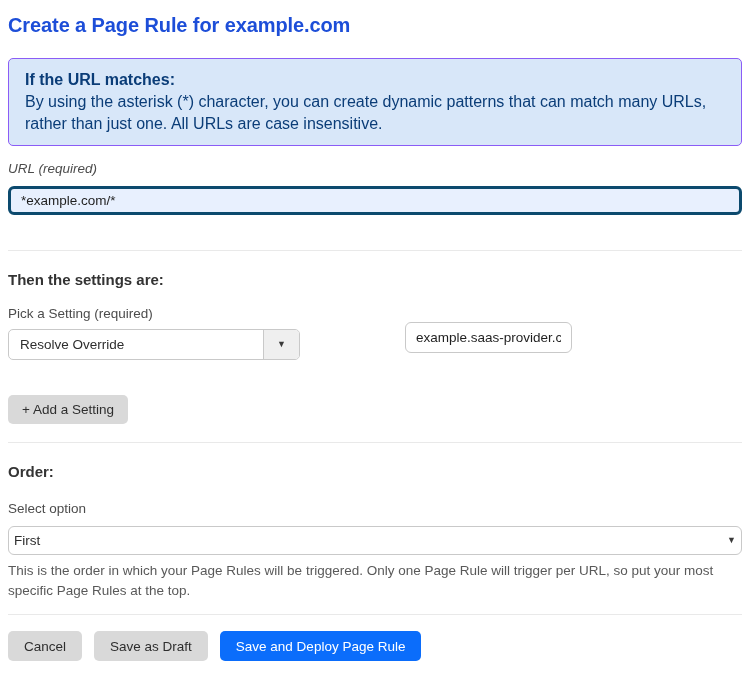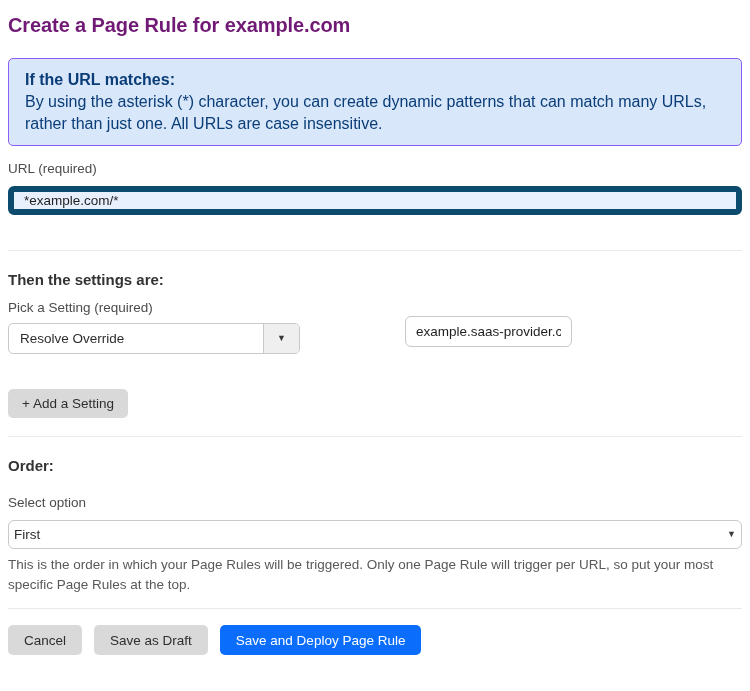--- a/index.html
+++ b/index.html
@@ -10,21 +10,21 @@
     background: #ffffff;
     font-family: "Liberation Sans", sans-serif;
     color: #2e2e2e;
     overflow: hidden;
   }
   .container { padding: 0 8px; }
 
   .page-title {
     font-size: 20px;
     font-weight: 700;
-    color: #701a75;
+    color: #1d4ed8;
     margin: 14px 0 0 0;
     letter-spacing: -0.1px;
   }
 
   .info-box {
     margin-top: 21px;
     background: #d8e7f9;
     border: 1px solid #8b5cf6;
     border-radius: 5px;
     padding: 10px 16px;
@@ -38,29 +38,29 @@
     text-decoration: underline;
     cursor: pointer;
   }
 
   .field-label {
     font-size: 13.5px;
     color: #4c4c4c;
     margin: 0;
   }
 
-  .url-label { margin-top: 15px; }
+  .url-label { margin-top: 15px; font-style: italic; }
 
   .url-input {
     display: block;
     width: 100%;
     height: 29px;
     margin-top: 10px;
     background: #e8f0fe;
-    border: 6px solid #0c4a6e;
+    border: 3px solid #0c4a6e;
     border-radius: 6px;
     padding: 0 10px;
     font-family: "Liberation Sans", sans-serif;
     font-size: 13.5px;
     color: #1f1f1f;
     outline: none;
   }
 
   .divider {
     border: none;
@@ -74,21 +74,21 @@
   .section-heading {
     font-size: 15px;
     font-weight: 700;
     color: #333333;
     margin: 20px 0 0 0;
   }
 
   .settings-row {
     display: flex;
     align-items: flex-start;
-    margin-top: 12px;
+    margin-top: 18px;
     gap: 27px;
   }
   .settings-col-left { width: 348px; }
   .settings-col-right { margin-left: 22px; margin-top: 8px; }
 
   .custom-select {
     margin-top: 8px;
     width: 292px;
     height: 31px;
     background: #ffffff;

